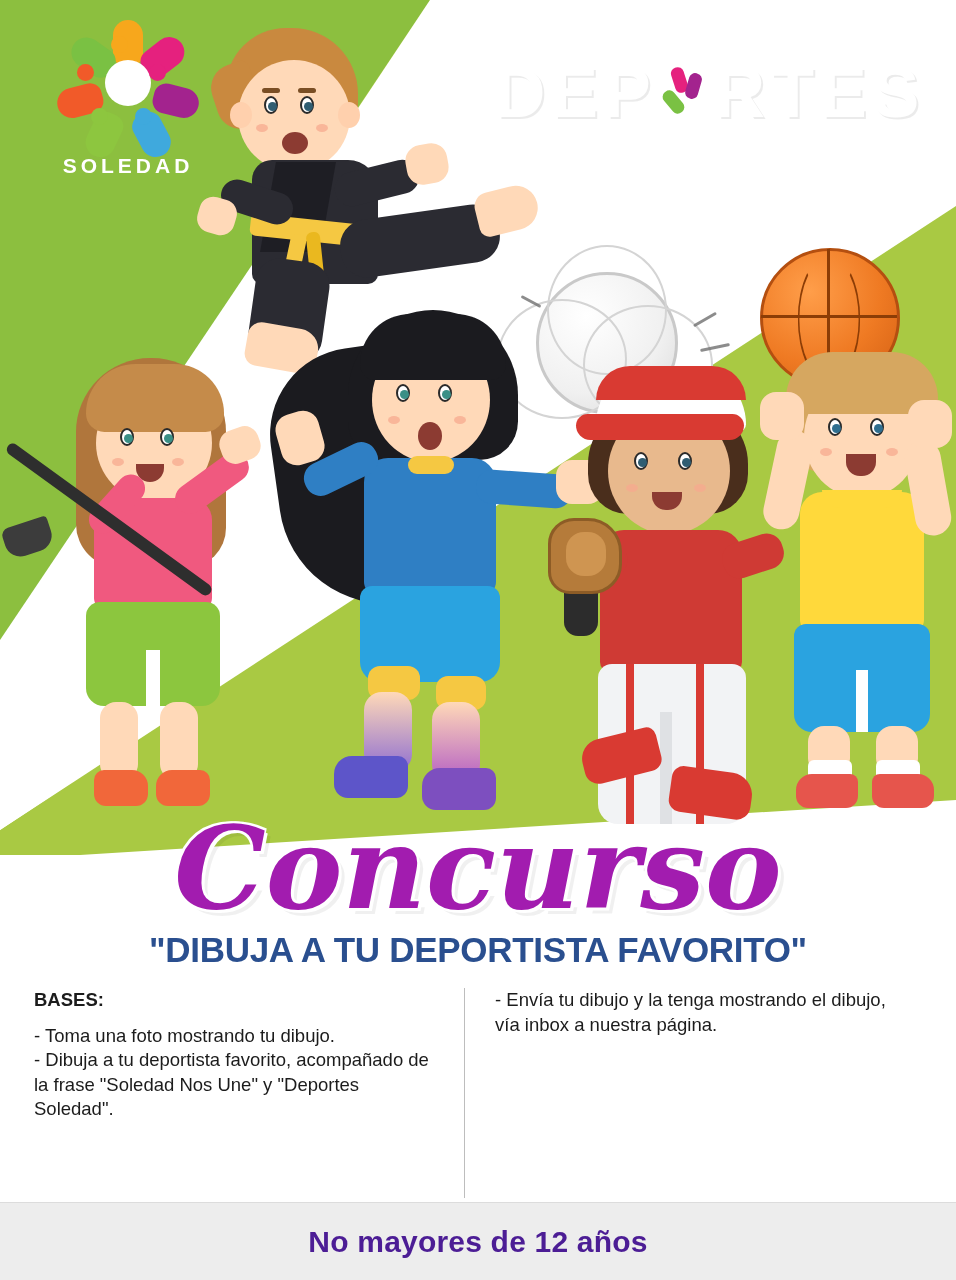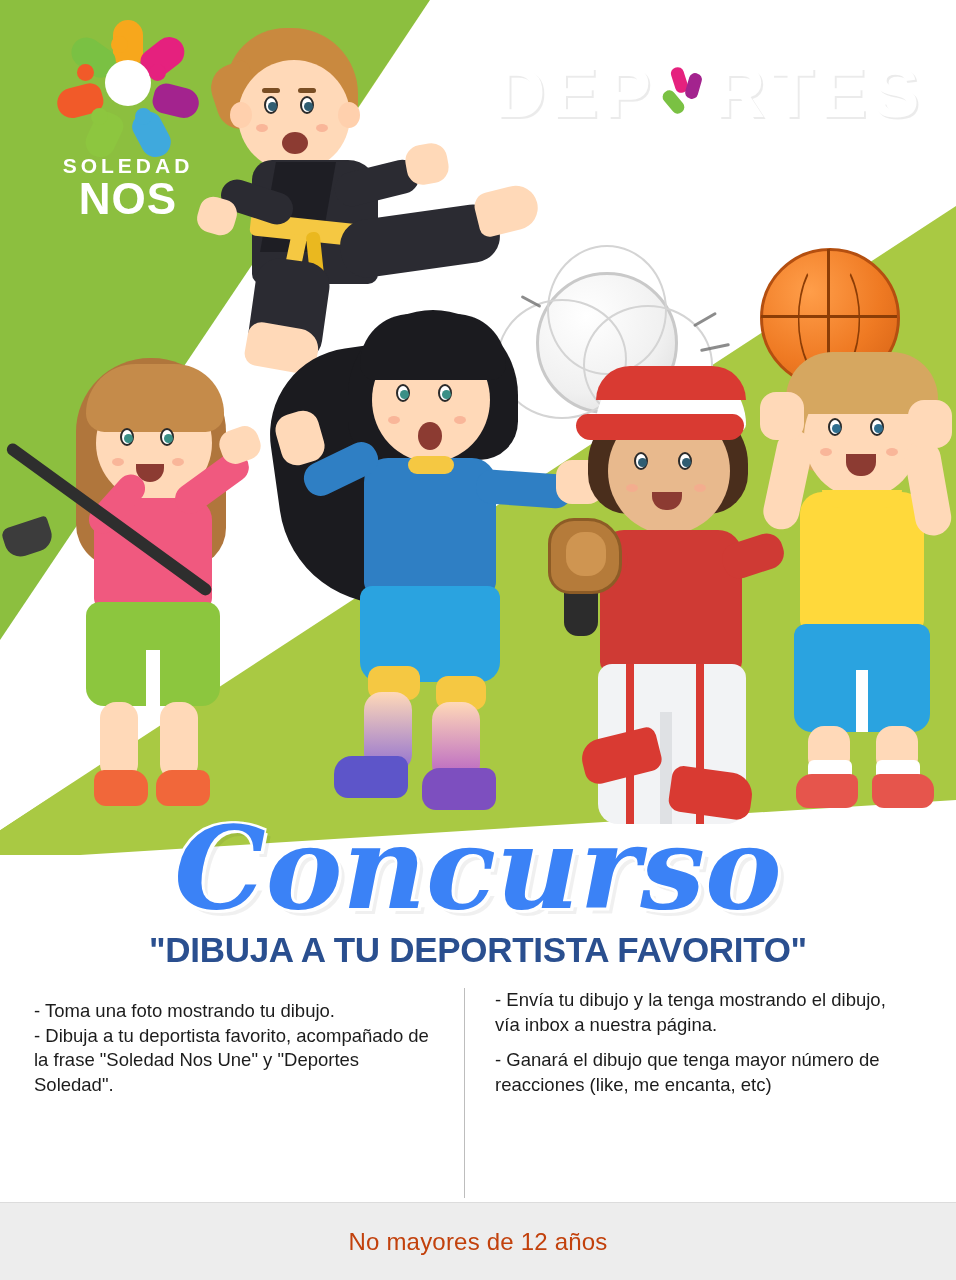--- a/index.html
+++ b/index.html
@@ -54,21 +54,21 @@
   }
   .bottom-bar {
     position: absolute;
     left: 0; bottom: 0;
     width: 956px; height: 78px;
     background: #ededed;
     border-top: 1px solid #dcdcdc;
     display: flex; align-items: center; justify-content: center;
   }
   .bottom-bar-text {
-    font-size: 24px; font-weight: normal; color: #c2410c;
+    font-size: 30px; font-weight: bold; color: #4c1d95;
     letter-spacing: 0.2px;
   }
 
   
   .logo-wrap {
     position: absolute;
     left: 28px; top: 20px;
     width: 200px; height: 260px;
     text-align: center;
   }
@@ -144,21 +144,21 @@
     background: radial-gradient(circle at 35% 30%, #ff9e4a 0%, #ef7a23 55%, #d35f13 100%);
     border: 3px solid #b44f10;
   }
   .bb-seam { position: absolute; border: 3px solid #8c3d06; }
 
   
   .concurso {
     position: absolute; left: 0; top: 810px; width: 956px; text-align: center;
     font-family: "DejaVu Serif", serif;
     font-style: italic; font-weight: bold;
-    font-size: 115px; color: #3b82f6; line-height: 1;
+    font-size: 115px; color: #a21caf; line-height: 1;
     text-shadow: 3px 3px 0 #ffffff, -2px -2px 0 #ffffff, 2px -2px 0 #ffffff, -2px 2px 0 #ffffff, 6px 6px 0 rgba(0,0,0,0.06);
   }
   .subtitle {
     position: absolute; left: 0; top: 930px; width: 956px; text-align: center;
     font-size: 35px; font-weight: bold; color: #2a4f8f; letter-spacing: -0.3px;
   }
 
   
   .bases {
     position: absolute; left: 34px; top: 988px; width: 890px; height: 210px;
@@ -192,21 +192,20 @@
       <div class="logo-petal" style="left:12px; top:58px; background:#f15a29; transform:rotate(255deg);"></div>
       <div class="logo-petal" style="left:25px; top:14px; background:#7ac143; transform:rotate(305deg);"></div>
       <div class="logo-center"></div>
       <div class="logo-figure" style="left:58px; top:16px; background:#f7a71c;"></div>
       <div class="logo-figure" style="left:96px; top:44px; background:#e5217e;"></div>
       <div class="logo-figure" style="left:82px; top:88px; background:#3fa9dd;"></div>
       <div class="logo-figure" style="left:38px; top:88px; background:#8dc63f;"></div>
       <div class="logo-figure" style="left:24px; top:44px; background:#f15a29;"></div>
     </div>
     <div class="logo-text-1">SOLEDAD</div>
-    <div class="logo-text-2">NOS</div>
   </div>
 
   <div class="deportes-wrap">
     <div class="deportes-title">
       <span>DEP</span><span class="deportes-o"><span class="ring"></span><span class="fig" style="left:16px; top:-50px; background:#e5217e; transform:rotate(-18deg);"></span><span class="fig" style="left:30px; top:-44px; background:#a3238e; transform:rotate(16deg);"></span><span class="fig" style="left:10px; top:-28px; background:#7ac143; transform:rotate(-40deg);"></span></span><span>RTES</span>
     </div>
     <div class="deportes-sub">
       <span class="sol">SOLEDAD</span>
       <span>H. AYUNTAMIENTO 2018•2021</span>
     </div>
@@ -410,26 +409,26 @@
       <div class="part" style="left:44px; top:444px; width:62px; height:34px; border-radius:16px 8px 12px 12px; background:#e6554c;"></div>
       <div class="part" style="left:120px; top:444px; width:62px; height:34px; border-radius:8px 16px 12px 12px; background:#e6554c;"></div>
     </div>
   </div>
 
   <div class="concurso">Concurso</div>
   <div class="subtitle">"DIBUJA A TU DEPORTISTA FAVORITO"</div>
 
   <div class="bases">
     <div class="col left">
+      <div class="bases-title">BASES:</div>
       <div class="bullet">- Toma una foto mostrando tu dibujo.</div>
       <div class="bullet first">- Dibuja a tu deportista favorito, acompañado de la frase "Soledad Nos Une" y "Deportes Soledad".</div>
     </div>
     <div class="col right">
       <div class="bullet first">- Envía  tu dibujo y la tenga mostrando el dibujo, vía inbox a nuestra página.</div>
-      <div class="bullet">- Ganará el dibujo que tenga mayor número de reacciones (like, me encanta, etc)</div>
     </div>
   </div>
 
   <div class="bottom-bar">
     <div class="bottom-bar-text">No mayores de 12 años</div>
   </div>
 
 </div>
 
 </body></html>

